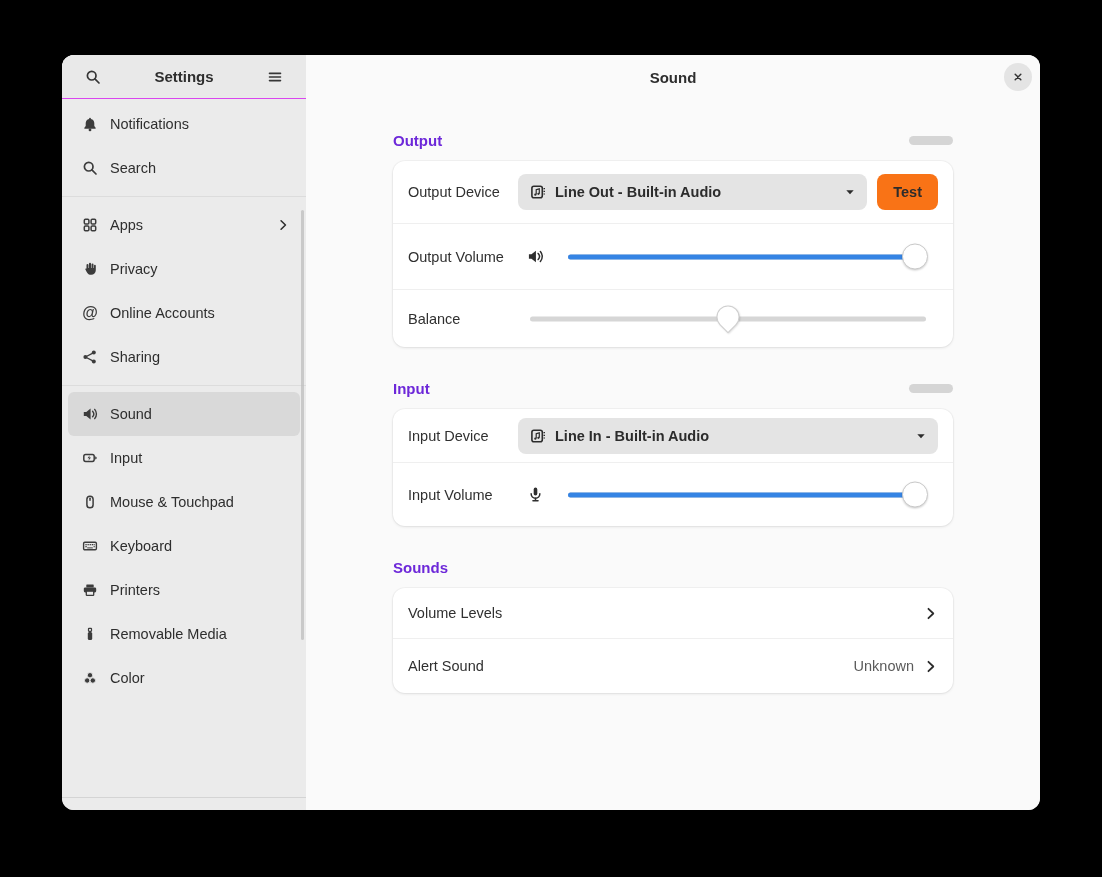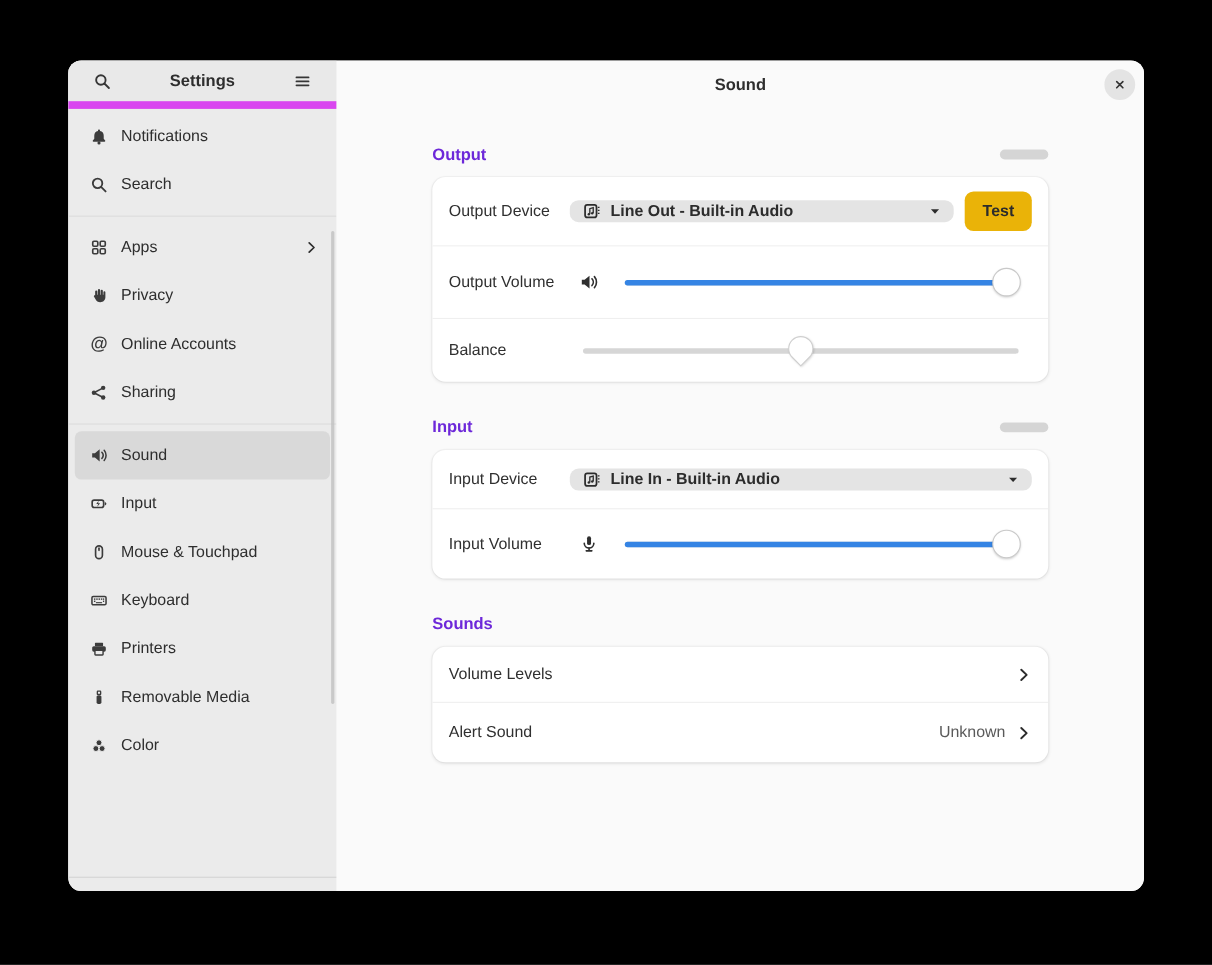--- a/index.html
+++ b/index.html
@@ -3,21 +3,21 @@
 <meta charset="utf-8">
 <style>
   * { margin:0; padding:0; box-sizing:border-box; }
   html,body { width:1102px; height:877px; }
   body { background:#000; font-family:"Liberation Sans","DejaVu Sans",sans-serif; color:#303030; }
   .screen { position:relative; width:1102px; height:877px; background:#000; overflow:hidden; }
   .window { position:absolute; left:62px; top:55px; width:978px; height:755px; border-radius:12px; overflow:hidden; display:flex; background:#fafafa; box-shadow:0 8px 30px rgba(0,0,0,.55); }
 
   
   .sidebar { position:relative; width:244px; flex:0 0 244px; background:#ebebeb; display:flex; flex-direction:column; }
-  .sidebar-header { height:44px; flex:0 0 44px; background:#e9e9e9; border-bottom:7px solid #d946ef; display:flex; align-items:center; padding:0 14px; }
+  .sidebar-header { height:44px; flex:0 0 44px; background:#e9e9e9; border-bottom:1px solid #d946ef; display:flex; align-items:center; padding:0 14px; }
   .icon-btn { width:34px; height:30px; border:none; background:transparent; border-radius:6px; display:flex; align-items:center; justify-content:center; color:#363636; cursor:pointer; }
   .sidebar-title { flex:1; text-align:center; font-weight:bold; font-size:15px; color:#2e2e2e; }
   .sidebar-list { flex:1; padding:3px 6px 0 6px; overflow:hidden; }
   .side-item { height:44px; display:flex; align-items:center; padding:0 10px 0 14px; border-radius:6px; font-size:14.5px; color:#2e2e2e; cursor:pointer; }
   .side-item .s-icon { width:16px; height:16px; margin-right:12px; color:#3c3c3c; display:flex; align-items:center; justify-content:center; flex:0 0 16px; }
   .side-item.selected { background:#d9d9d9; }
   .side-item .grow { flex:1; }
   .side-item .chev { color:#2e2e2e; display:flex; }
   .side-sep { height:1px; background:#dcdcdc; margin:6px -6px; }
   .sidebar-bottom-sep { position:absolute; left:0; right:0; bottom:12px; height:1px; background:#d4d4d4; }
@@ -34,25 +34,25 @@
   .col { width:560px; margin:0 auto; }
   .sec-head { display:flex; align-items:center; justify-content:space-between; height:22px; margin-bottom:10px; }
   .sec-title { font-weight:bold; font-size:15px; color:#6d28d9; }
   .level-pill { width:44px; height:9px; border-radius:5px; background:#d5d5d5; }
   .card { background:#fff; border-radius:12px; box-shadow:0 1px 3px rgba(0,0,0,.09), 0 0 0 1px rgba(0,0,0,.03); margin-bottom:30px; overflow:hidden; }
   .row { display:flex; align-items:center; padding:0 15px; }
   .row + .row { border-top:1px solid #efefef; }
   .row-label { font-size:14.5px; color:#303030; flex:0 0 110px; }
   .wide-label { flex:0 0 110px; }
 
-  .dropdown { height:20px; background:#e4e4e4; border:none; border-radius:8px; display:flex; align-items:center; padding:0 10px 0 12px; font-size:14.5px; font-weight:bold; color:#2c2c2c; cursor:pointer; }
+  .dropdown { height:36px; background:#e4e4e4; border:none; border-radius:8px; display:flex; align-items:center; padding:0 10px 0 12px; font-size:14.5px; font-weight:bold; color:#2c2c2c; cursor:pointer; }
   .dropdown .dd-icon { display:flex; margin-right:9px; color:#2c2c2c; }
   .dropdown .dd-text { flex:1; text-align:left; white-space:nowrap; }
   .dropdown .caret { display:flex; margin-left:10px; color:#2c2c2c; }
-  .btn { height:36px; padding:0 16px; background:#eab308; border:none; border-radius:8px; font-size:14.5px; font-weight:bold; color:#2c2c2c; cursor:pointer; font-family:inherit; }
+  .btn { height:36px; padding:0 16px; background:#f97316; border:none; border-radius:8px; font-size:14.5px; font-weight:bold; color:#2c2c2c; cursor:pointer; font-family:inherit; }
 
   .vol-icon { width:34px; flex:0 0 34px; display:flex; align-items:center; justify-content:center; color:#2f2f2f; }
   .slider { position:relative; flex:1; height:28px; margin-left:16px; margin-right:12px; cursor:pointer; }
   .slider .track { position:absolute; left:0; right:0; top:50%; height:5px; transform:translateY(-50%); background:#d6d6d6; border-radius:3px; }
   .slider .fill { position:relative; height:100%; background:#3584e4; border-radius:3px; }
   .knob { position:absolute; right:-13px; top:50%; transform:translateY(-50%); width:26px; height:26px; background:#fff; border:1px solid #c9c9c9; border-radius:50%; box-shadow:0 1px 2px rgba(0,0,0,.18); }
   .balance-knob { position:absolute; top:46%; width:23px; height:23px; background:#fff; border:1px solid #cfcfcf; border-radius:50% 50% 50% 0; box-shadow:0 1px 2px rgba(0,0,0,.15); transform:translate(-50%,-50%) rotate(-45deg); }
 
   .r-dev { height:62px; }
   .r-vol { height:66px; }

